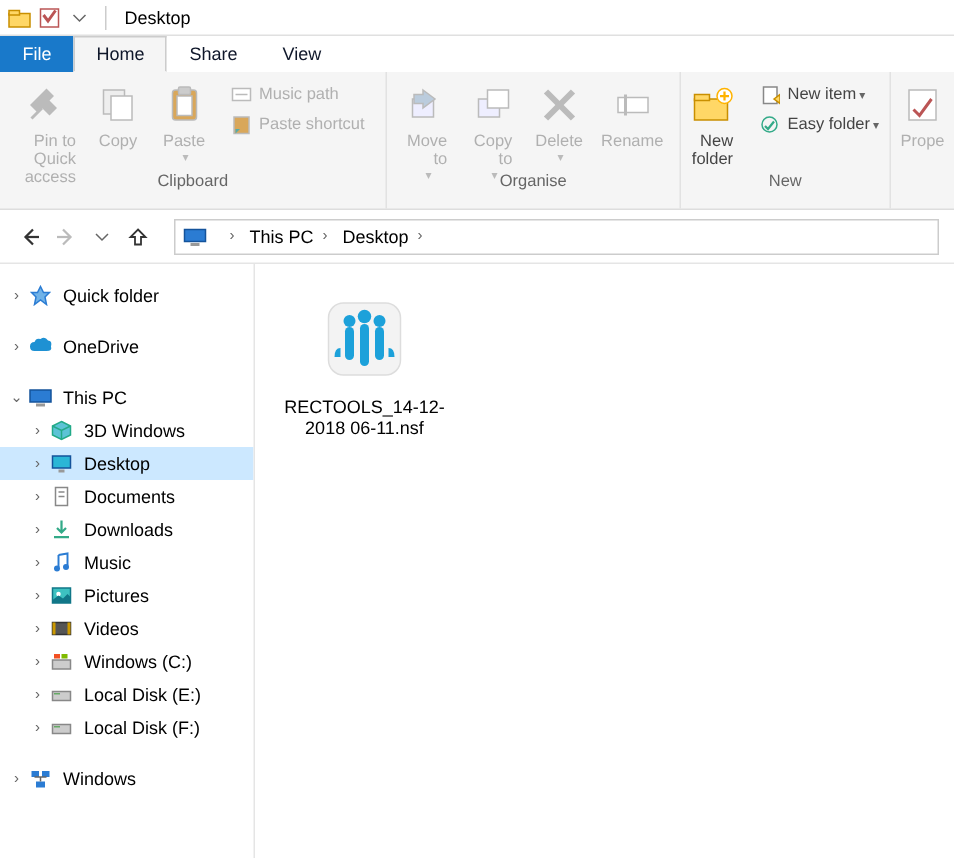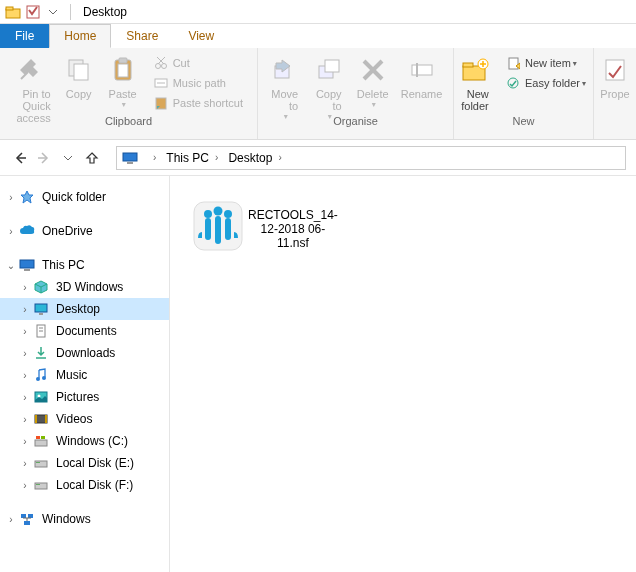--- a/index.html
+++ b/index.html
@@ -23,21 +23,21 @@
   }
   .titlebar .qat-icon { width: 18px; height: 18px; display: flex; align-items: center; justify-content: center; margin-right: 2px; }
   .titlebar .divider { width: 1px; height: 16px; background: #ccc; margin: 0 6px; }
   .titlebar .title { font-size: 12px; margin-left: 6px; }
 
   
   .tabstrip { height: 24px; display: flex; align-items: flex-end; background: #fff; }
   .tab {
     padding: 4px 14px;
     font-size: 12px;
-    color: #a16207;
+    color: #0f172a;
     border: 1px solid transparent;
     cursor: pointer;
   }
   .tab.file { background: #1979ca; color: #fff; }
   .tab.active { border: 1px solid #ccc; border-bottom: 1px solid #f5f5f5; background: #f5f5f5; }
 
   
   .ribbon {
     background: #f5f5f5;
     border-bottom: 1px solid #ddd;
@@ -133,21 +133,21 @@
   .tree-spacer { height: 12px; }
 
   .content {
     flex: 1;
     padding: 18px;
     display: flex;
     align-items: flex-start;
   }
   .file-tile {
     width: 110px;
-    display: flex; flex-direction: row; align-items: center;
+    display: flex; flex-direction: column; align-items: center;
     text-align: center;
     cursor: pointer;
   }
   .file-tile .ficon { width: 64px; height: 64px; margin-bottom: 6px; display:flex;align-items:center;justify-content:center;}
   .file-tile .fname { font-size: 12px; line-height: 14px; word-wrap: break-word; }
 
   svg { display: block; }
 </style>
 </head>
 <body>
@@ -209,31 +209,20 @@
           <svg width="26" height="26">
               <rect x="5" y="3" width="16" height="20" rx="2" fill="#d9a75a" stroke="#bbb"></rect>
               <rect x="8" y="7" width="10" height="13" fill="#fff" stroke="#bbb"></rect>
               <rect x="9" y="1" width="8" height="5" rx="1" fill="#ccc" stroke="#bbb"></rect>
             </svg>
         </span>
         <span class="lbl">Paste</span>
         <span class="dd-arrow disabled">▾</span>
       </div>
       <div class="smallcol">
-        <div class="smallbtn disabled">
-          <span class="icon">
-            <svg width="14" height="14">
-                <circle cx="4" cy="10" r="2.5" fill="none" stroke="#bbb"></circle>
-                <circle cx="10" cy="10" r="2.5" fill="none" stroke="#bbb"></circle>
-                <line x1="4" y1="8" x2="11" y2="1" stroke="#bbb"></line>
-                <line x1="10" y1="8" x2="3" y2="1" stroke="#bbb"></line>
-              </svg>
-          </span>
-          <span>Cut</span>
-        </div>
         <div class="smallbtn disabled">
           <span class="icon">
             <svg width="14" height="14">
                 <rect x="1" y="3" width="12" height="8" fill="#fff" stroke="#bbb"></rect>
                 <line x1="3" y1="7" x2="11" y2="7" stroke="#bbb"></line>
               </svg>
           </span>
           <span>Music path</span>
         </div>
         <div class="smallbtn disabled">

